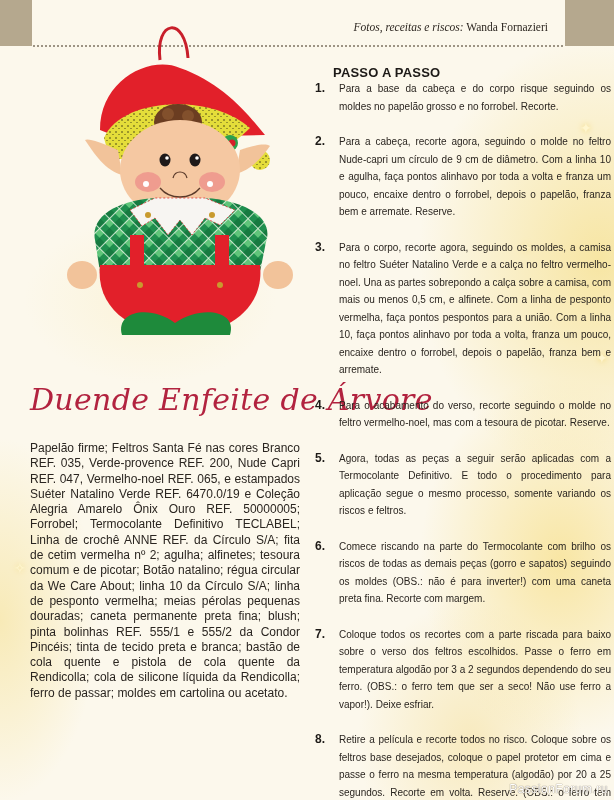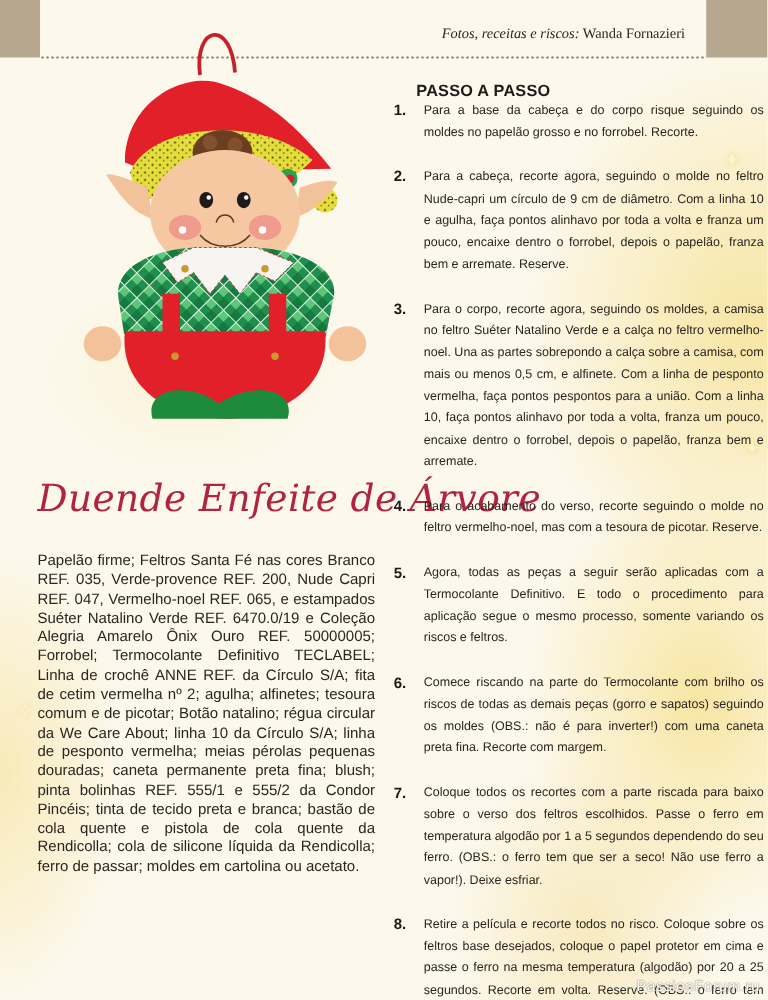--- a/index.html
+++ b/index.html
@@ -165,21 +165,21 @@
   <div class="step" style="margin-bottom:18px;">
     <span class="num">5.</span>
     <span class="txt">Agora, todas as peças a seguir serão aplicadas com a Termocolante Definitivo. E todo o procedimento para aplicação segue o mesmo processo, somente variando os riscos e feltros.</span>
   </div>
   <div class="step" style="margin-bottom:18px;">
     <span class="num">6.</span>
     <span class="txt">Comece riscando na parte do Termocolante com brilho os riscos de todas as demais peças (gorro e sapatos) seguindo os moldes (OBS.: não é para inverter!) com uma caneta preta fina. Recorte com margem.</span>
   </div>
   <div class="step" style="margin-bottom:18px;">
     <span class="num">7.</span>
-    <span class="txt">Coloque todos os recortes com a parte riscada para baixo sobre o verso dos feltros escolhidos. Passe o ferro em temperatura algodão por 1 a 5 segundos dependendo do seu ferro. (OBS.: o ferro tem que ser a seco! Não use ferro a vapor!). Deixe esfriar.</span>
+    <span class="txt">Coloque todos os recortes com a parte riscada para baixo sobre o verso dos feltros escolhidos. Passe o ferro em temperatura algodão por 3 a 2 segundos dependendo do seu ferro. (OBS.: o ferro tem que ser a seco! Não use ferro a vapor!). Deixe esfriar.</span>
   </div>
   <div class="step">
     <span class="num">8.</span>
     <span class="txt">Retire a película e recorte todos no risco. Coloque sobre os feltros base desejados, coloque o papel protetor em cima e passe o ferro na mesma temperatura (algodão) por 20 a 25 segundos. Recorte em volta. Reserve. (OBS.: o ferro tem que ser a seco! Não use ferro a vapor!). Deixe esfriar.</span>
   </div>
 </div>
 
 <div class="watermark">PassionForum.ru</div>
 
 </body></html>

